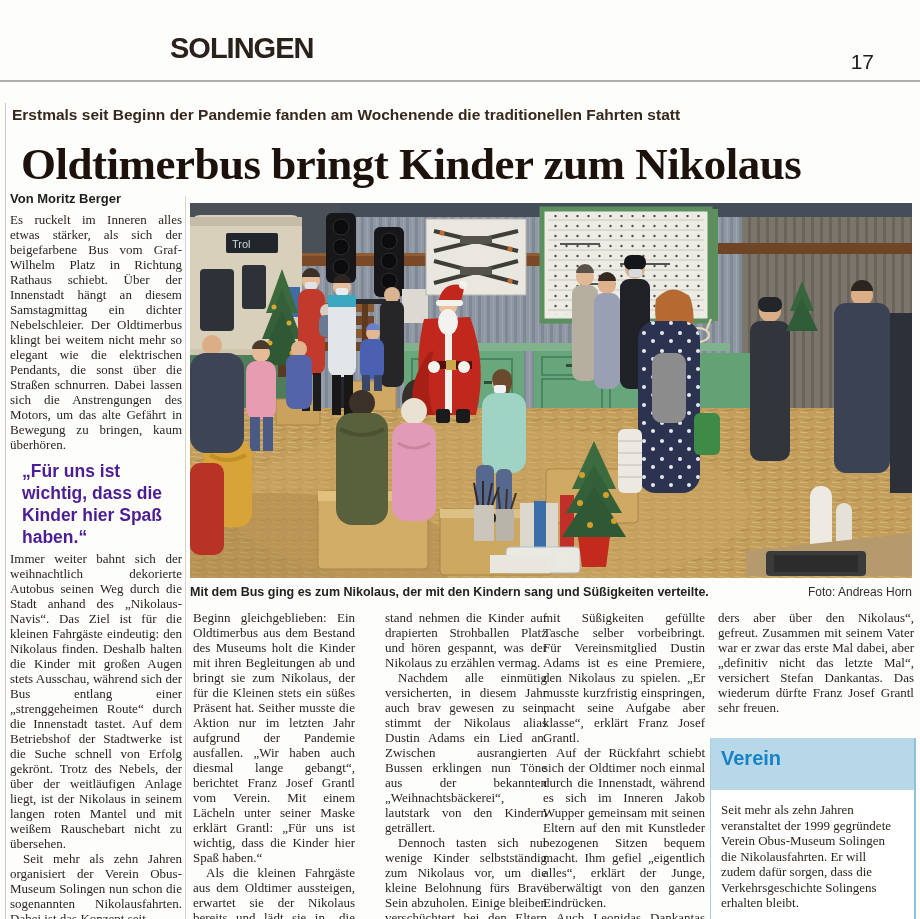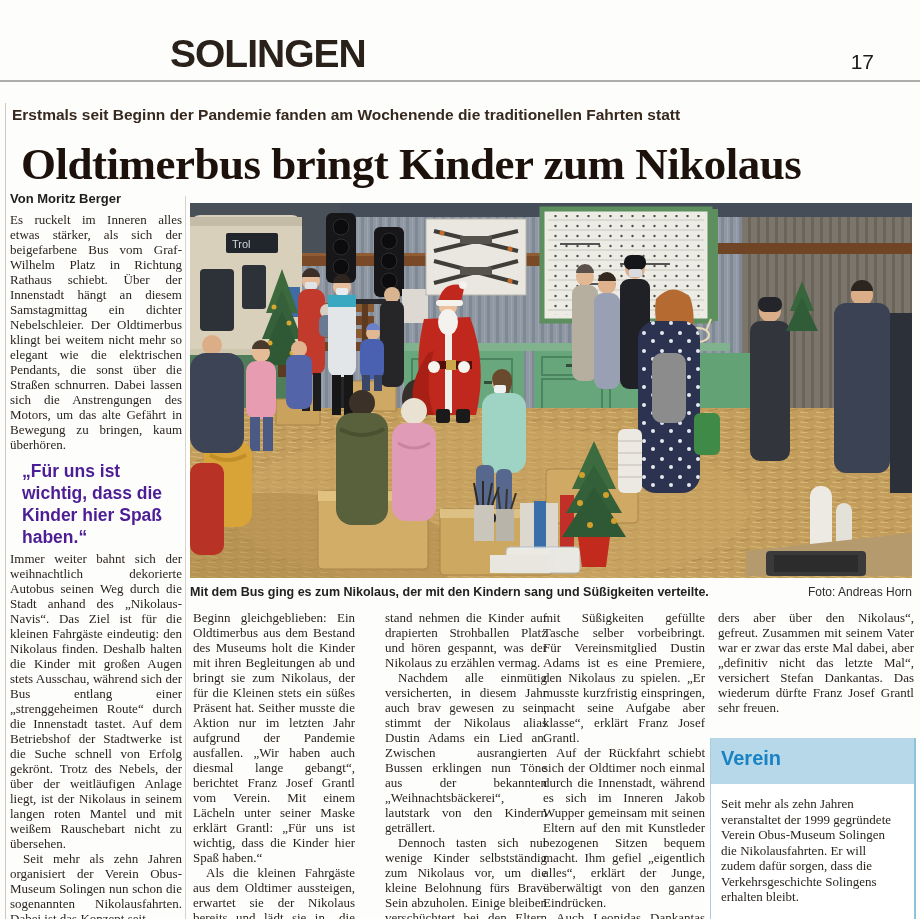--- a/index.html
+++ b/index.html
@@ -3,21 +3,21 @@
 <meta charset="utf-8">
 <style>
   html,body{margin:0;padding:0;}
   body{
     width:920px;height:919px;position:relative;overflow:hidden;
     background:#fdfdfc;color:#2b241e;
     font-family:"Liberation Sans", sans-serif;
   }
   .abs{position:absolute;}
   
-  .masthead-title{left:170px;top:32px;font-size:39px;font-weight:bold;letter-spacing:-1px;color:#2a211b;}
+  .masthead-title{left:170px;top:32px;font-size:29px;font-weight:bold;letter-spacing:-1px;color:#2a211b;}
   .page-number{right:46px;top:50px;font-size:21px;color:#1d1d1d;}
   .masthead-rule{left:0;top:80px;width:920px;height:2px;background:#b0aeab;}
   .edge-rule{left:5px;top:103px;width:1px;height:816px;background:#ccc9c4;}
   .col1-rule{left:185px;top:196px;width:1px;height:723px;background:#d6d3ce;}
   
   .kicker{left:12px;top:106px;width:900px;font-size:15.5px;font-weight:bold;color:#37281e;}
   .headline{left:9px;top:126px;width:906px;font-family:"Liberation Serif",serif;font-weight:bold;
             font-size:45px;letter-spacing:-0.5px;color:#1c120b;}
   .byline{left:10px;top:191px;font-size:13px;font-weight:bold;color:#1d1d1d;}
   
@@ -36,21 +36,21 @@
   .pull-quote .q{font-size:17.5px;line-height:22px;font-weight:bold;color:#4c1d95;}
   .pull-quote .attr{margin-top:10px;font-size:11.5px;font-weight:bold;color:#4a463f;}
   
   .photo-frame{left:190px;top:203px;width:722px;height:375px;overflow:hidden;background:#9aa2ac;}
   .caption-row{left:190px;top:585px;width:722px;display:flex;justify-content:space-between;align-items:flex-end;}
   .caption{font-size:12.5px;font-weight:bold;color:#222;}
   .credit{font-size:12px;color:#2e2e2e;}
   
   .info-box{left:710px;top:738px;width:206px;height:181px;background:#fff;
             border-left:1px solid #a8cede;border-right:2px solid #8fc3dc;box-sizing:border-box;}
-  .info-box .band{height:46px;background:#b7d8e8;}
+  .info-box .band{height:52px;background:#b7d8e8;}
   .info-box .band .title{padding:9px 0 0 10px;font-size:20px;font-weight:bold;color:#1882c4;}
   .info-box .body{padding:12px 10px 0 10px;font-family:"Liberation Serif",serif;
                   font-size:13px;line-height:15.5px;color:#2b241e;}
 </style>
 </head>
 <body>
 
 <div class="abs masthead-title">SOLINGEN</div>
 <div class="abs page-number">17</div>
 <div class="abs masthead-rule"></div>

